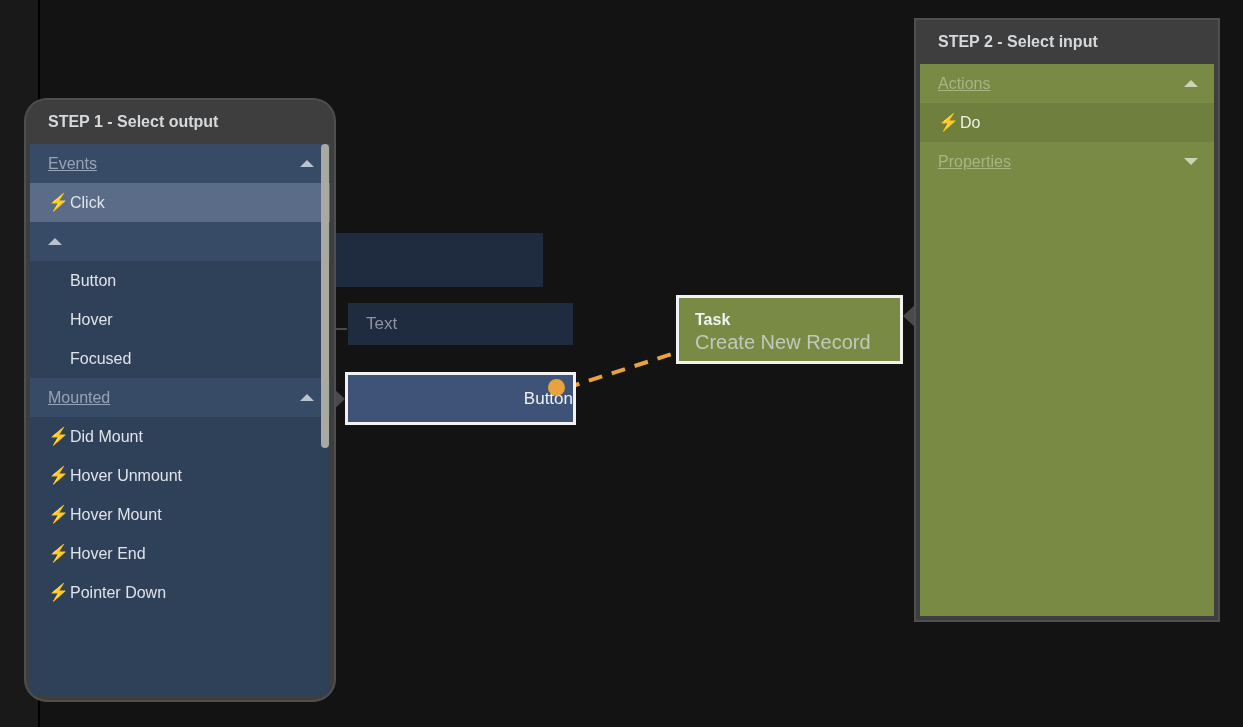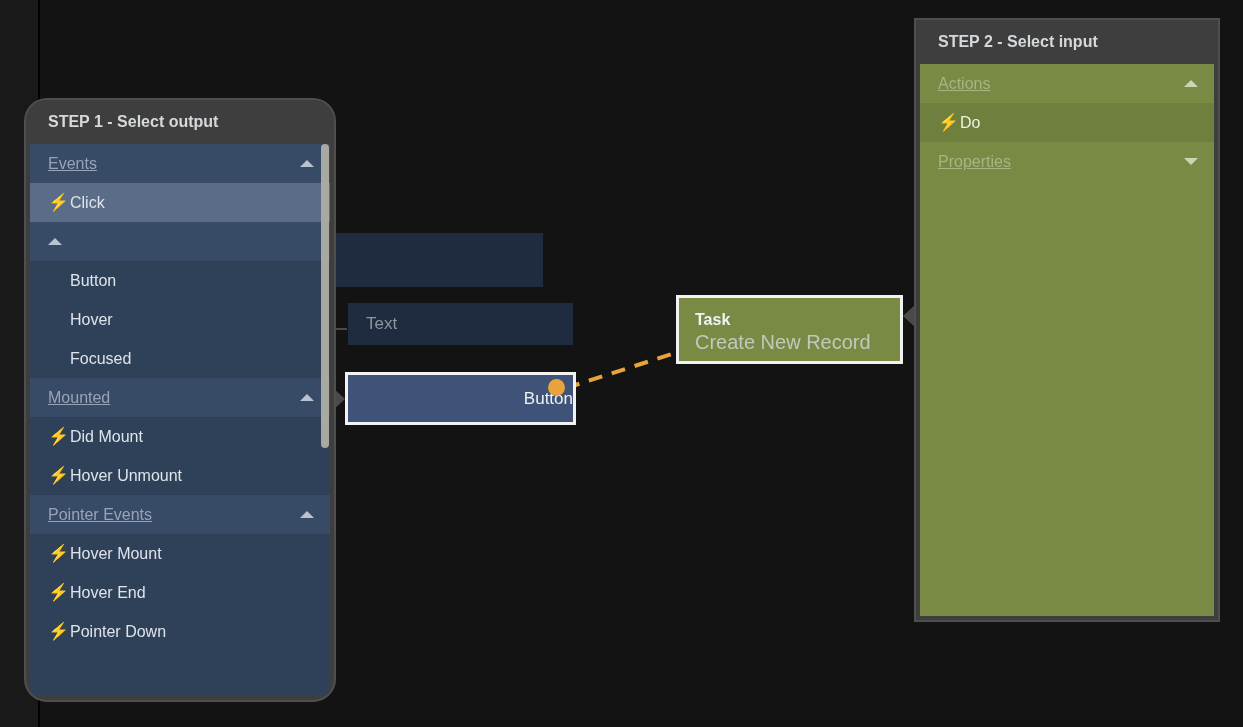--- a/index.html
+++ b/index.html
@@ -306,24 +306,20 @@
             <span class="chev up"></span>
           </div>
           <div class="row-item">
             <span class="bolt">⚡</span>
             <span>Did Mount</span>
           </div>
           <div class="row-item">
             <span class="bolt">⚡</span>
             <span>Hover Unmount</span>
           </div>
-          <div class="grp-header">
-            <span class="grp-label">Pointer Events</span>
-            <span class="chev up"></span>
-          </div>
           <div class="row-item">
             <span class="bolt">⚡</span>
             <span>Hover Mount</span>
           </div>
           <div class="row-item">
             <span class="bolt">⚡</span>
             <span>Hover End</span>
           </div>
           <div class="row-item">
             <span class="bolt">⚡</span>

